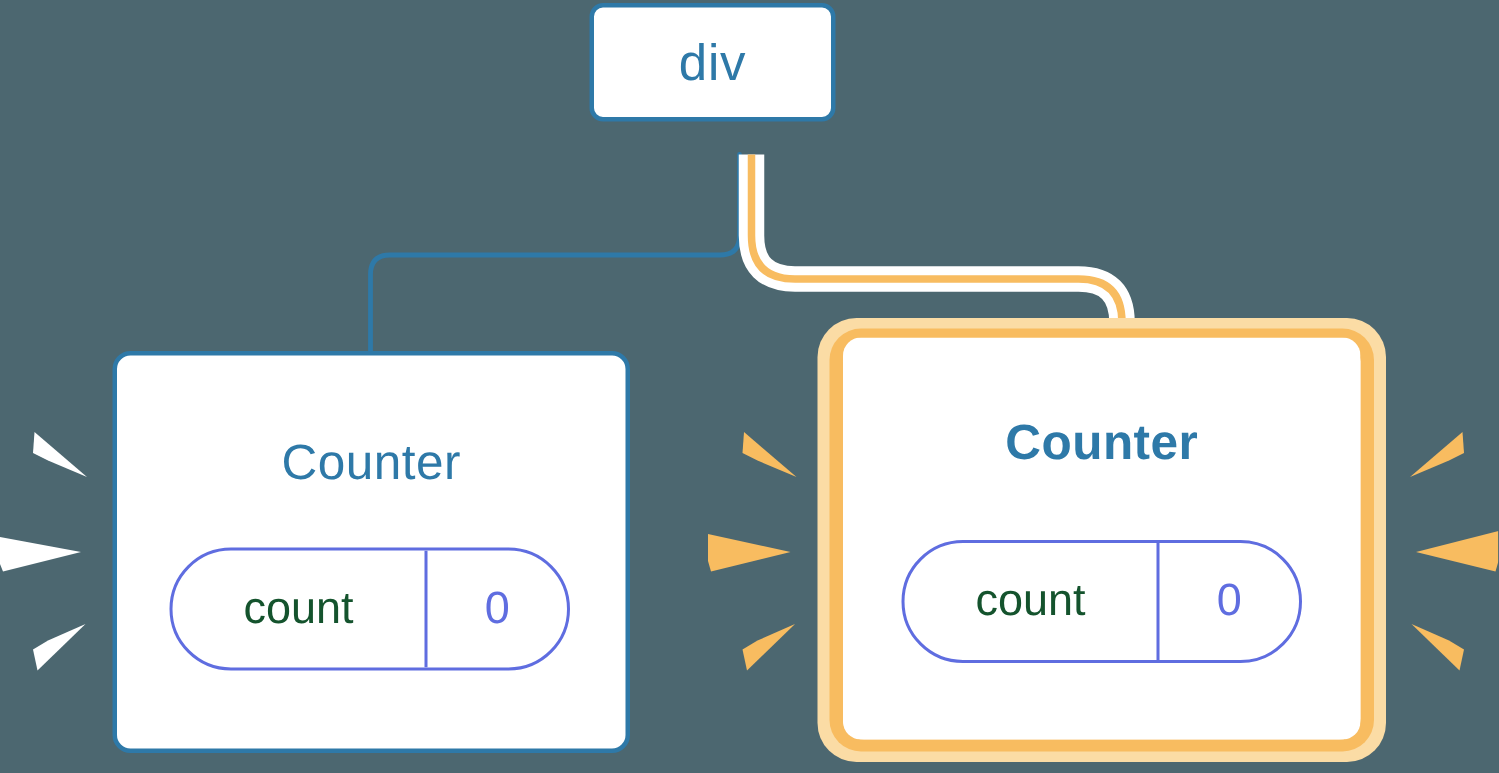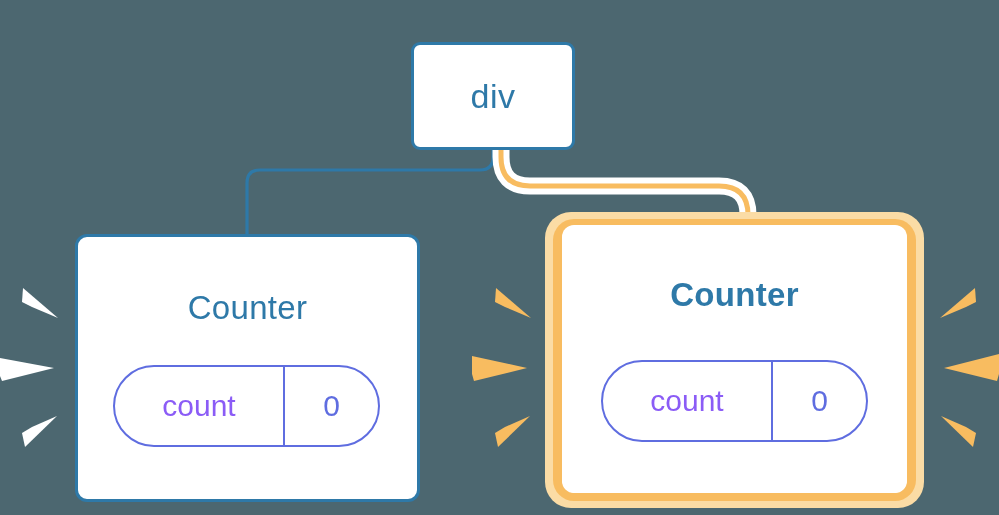--- a/index.html
+++ b/index.html
@@ -30,28 +30,27 @@
   
   .node {
     position: absolute;
     background: #ffffff;
     box-sizing: border-box;
     display: flex;
     flex-direction: column;
     align-items: center;
   }
   .node-div {
-    left: 411px;
+    left: 393px;
     top: 2px;
     width: 164px;
-    height: 108px;
+    height: 79px;
     border: 3px solid #2e79a8;
     border-radius: 9px;
     justify-content: center;
-    margin-top: 40px;
   }
   .node-div .node-title {
     font-size: 34px;
     color: #2e79a8;
     letter-spacing: 0.5px;
     line-height: 1;
   }
 
   .node-counter-left {
     left: 75px;
@@ -124,21 +123,21 @@
     align-items: stretch;
     background: #ffffff;
     overflow: hidden;
   }
   .pill-left {
     flex: 1 1 auto;
     display: flex;
     align-items: center;
     justify-content: center;
     font-size: 30px;
-    color: #8b5cf6;
+    color: #14532d;
   }
   .pill-divider {
     width: 2px;
     background: #5f6de0;
     flex: 0 0 2px;
   }
   .pill-right {
     flex: 0 0 93px;
     display: flex;
     align-items: center;

